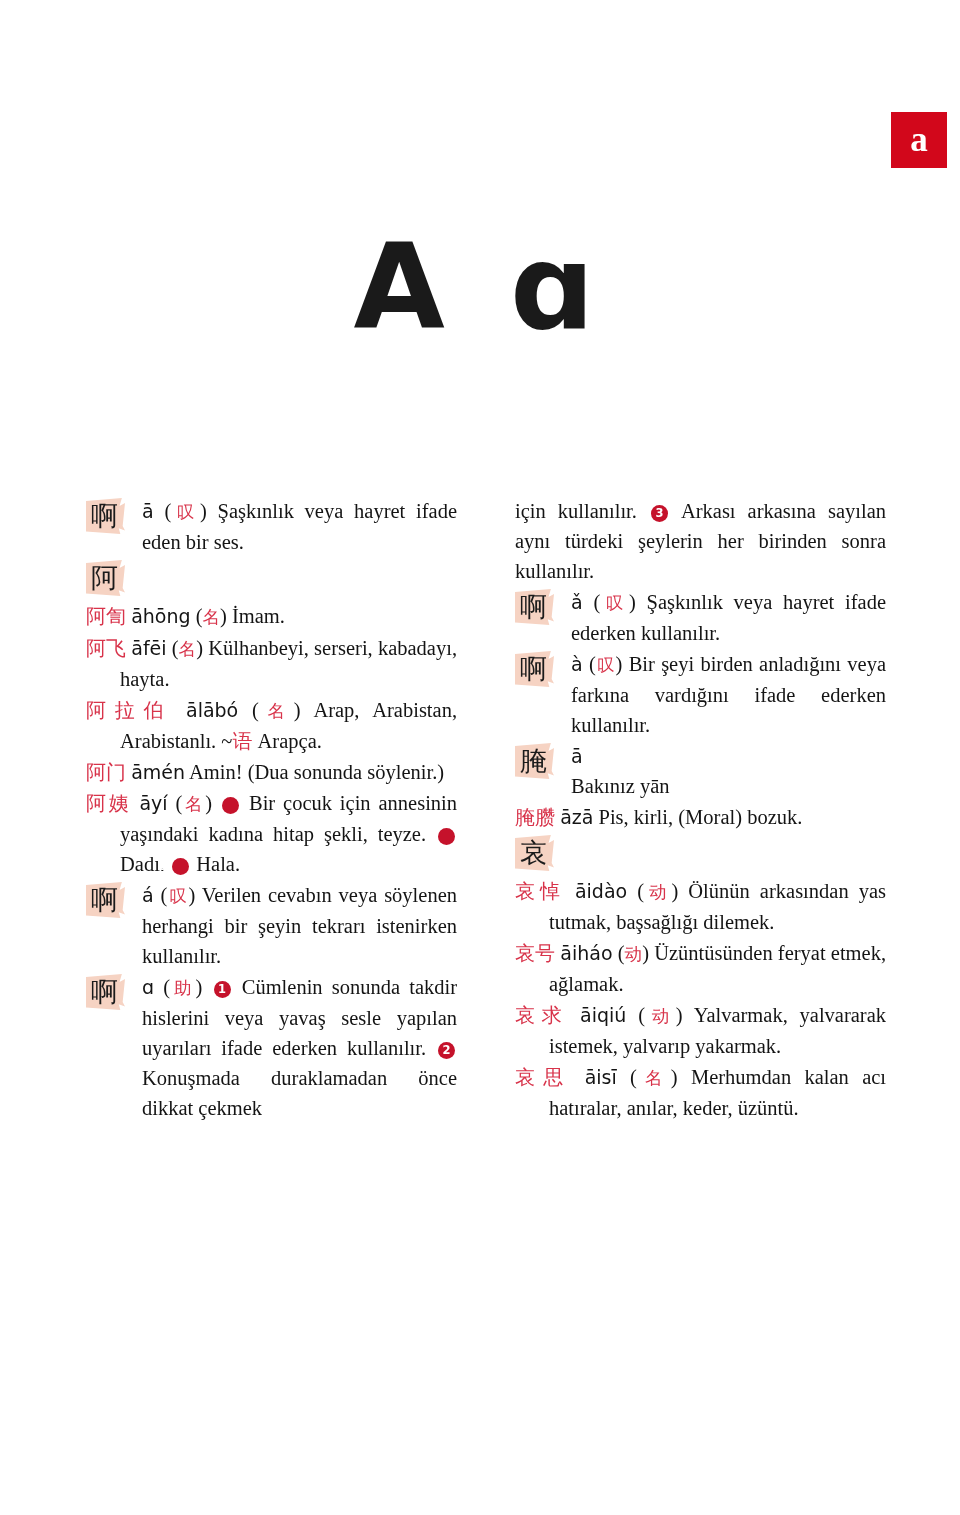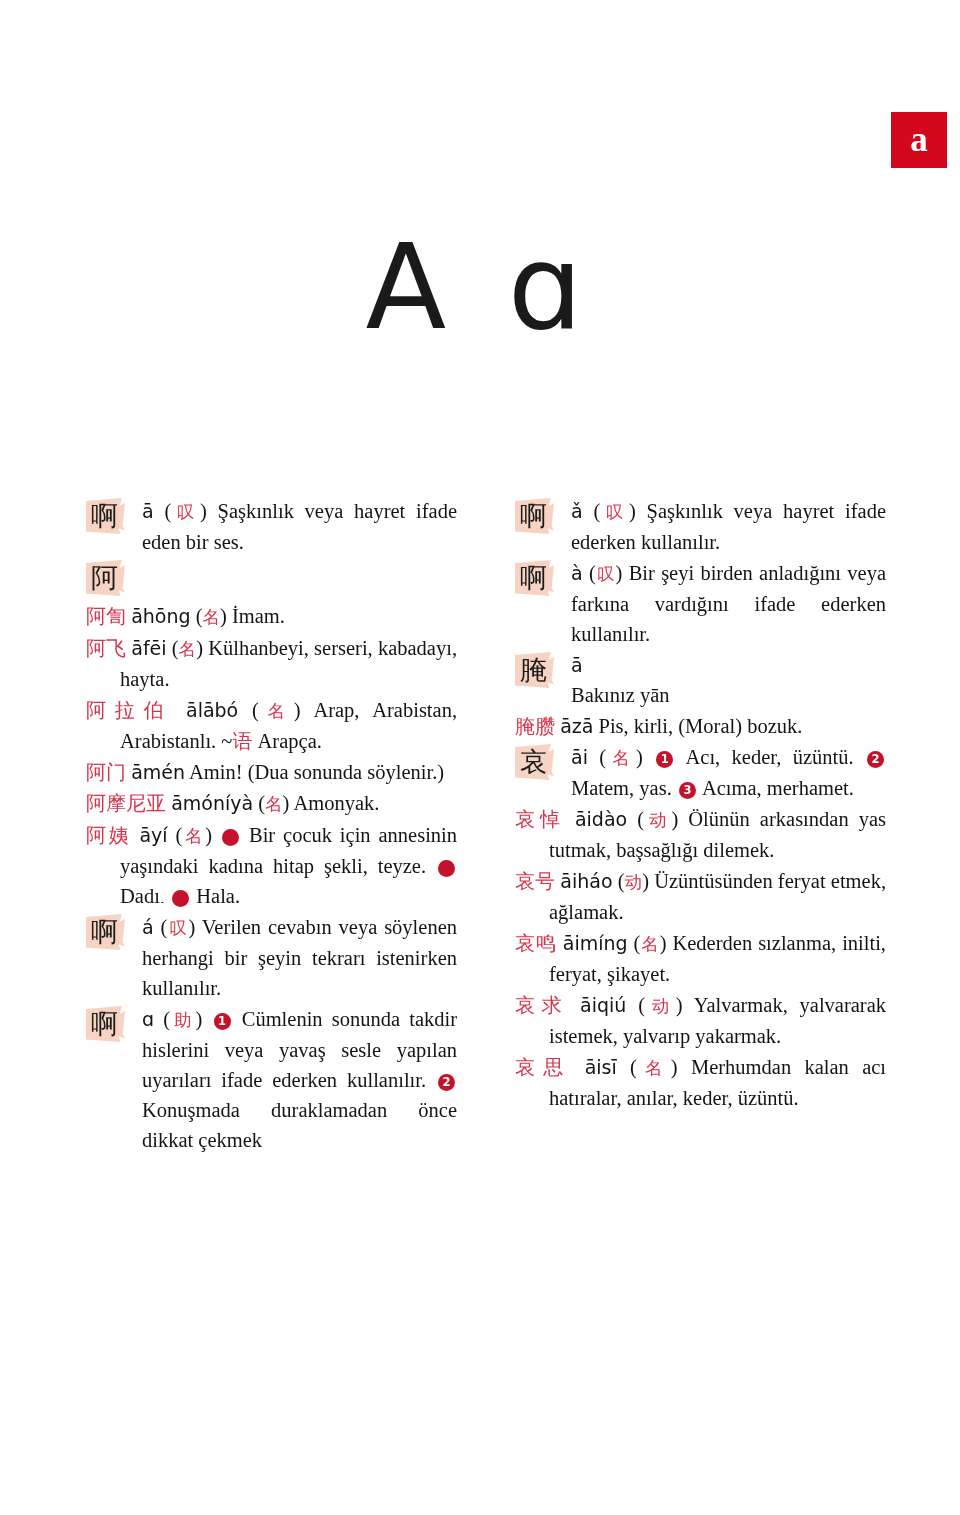--- a/index.html
+++ b/index.html
@@ -38,21 +38,21 @@
   }
 
   
   #letter-heading {
     position: absolute;
     left: 0;
     top: 228px;
     width: 960px;
     text-align: center;
     font-family: "DejaVu Sans", "Liberation Sans", sans-serif;
-    font-weight: 400;
+    font-weight: 700;
     font-size: 118px;
     letter-spacing: 12px;
     color: #1a1a1a;
     line-height: 1;
   }
 
   
   #columns {
     position: absolute;
     left: 86px;
@@ -213,28 +213,20 @@
     </div>
 
     <div class="entry inline">
       <div class="entry-text">
         <span class="hw">阿门</span>
         <span class="py">āmén</span>
         <span>Amin! (Dua sonunda söylenir.)</span>
       </div>
     </div>
 
-    <div class="entry inline">
-      <div class="entry-text">
-        <span class="hw">阿摩尼亚</span>
-        <span class="py">āmóníyà</span>
-        <span class="paren">(</span><span class="pos">名</span><span class="paren">)</span>
-        <span>Amonyak.</span>
-      </div>
-    </div>
 
 
     <div class="entry inline">
       <div class="entry-text">
         <span class="hw">阿姨</span>
         <span class="py">āyí</span>
         <span class="paren">(</span><span class="pos">名</span><span class="paren">)</span>
         <span class="sense">1</span>
         <span>Bir çocuk için annesinin yaşındaki kadına hitap şekli, teyze.</span>
         <span class="sense">2</span>
@@ -266,20 +258,27 @@
         <span>Cümlenin sonunda takdir hislerini veya yavaş sesle yapılan uyarıları ifade ederken kullanılır.</span>
         <span class="sense">2</span>
         <span>Konuşmada duraklamadan önce dikkat çekmek</span>
       </div>
     </div>
 
   </div>
 
   <div class="column">
 
+    <div class="entry">
+      <div class="entry-text">
+        <span>için kullanılır.</span>
+        <span class="sense">3</span>
+        <span>Arkası arkasına sayılan aynı türdeki şeylerin her birinden sonra kullanılır.</span>
+      </div>
+    </div>
 
     <div class="entry banner">
       <div class="banner-head">
         <span class="hz">啊</span>
       </div>
       <div class="entry-text">
         <span class="py">ǎ</span>
         <span class="paren">(</span><span class="pos">叹</span><span class="paren">)</span>
         <span>Şaşkınlık veya hayret ifade ederken kullanılır.</span>
       </div>
@@ -310,30 +309,20 @@
       <div class="entry-text">
         <span class="hw">腌臜</span>
         <span class="py">āzā</span>
         <span>Pis, kirli, (Moral) bozuk.</span>
       </div>
     </div>
 
     <div class="entry banner">
       <div class="banner-head">
         <span class="hz">哀</span>
-      </div>
-      <div class="entry-text">
-        <span class="py">āi</span>
-        <span class="paren">(</span><span class="pos">名</span><span class="paren">)</span>
-        <span class="sense">1</span>
-        <span>Acı, keder, üzüntü.</span>
-        <span class="sense">2</span>
-        <span>Matem, yas.</span>
-        <span class="sense">3</span>
-        <span>Acıma, merhamet.</span>
       </div>
     </div>
 
     <div class="entry inline">
       <div class="entry-text">
         <span class="hw">哀悼</span>
         <span class="py">āidào</span>
         <span class="paren">(</span><span class="pos">动</span><span class="paren">)</span>
         <span>Ölünün arkasından yas tutmak, başsağlığı dilemek.</span>
       </div>
@@ -342,28 +331,20 @@
 
     <div class="entry inline">
       <div class="entry-text">
         <span class="hw">哀号</span>
         <span class="py">āiháo</span>
         <span class="paren">(</span><span class="pos">动</span><span class="paren">)</span>
         <span>Üzüntüsünden feryat etmek, ağlamak.</span>
       </div>
     </div>
 
-    <div class="entry inline">
-      <div class="entry-text">
-        <span class="hw">哀鸣</span>
-        <span class="py">āimíng</span>
-        <span class="paren">(</span><span class="pos">名</span><span class="paren">)</span>
-        <span>Kederden sızlanma, inilti, feryat, şikayet.</span>
-      </div>
-    </div>
 
     <div class="entry inline">
       <div class="entry-text">
         <span class="hw">哀求</span>
         <span class="py">āiqiú</span>
         <span class="paren">(</span><span class="pos">动</span><span class="paren">)</span>
         <span>Yalvarmak, yalvararak istemek, yalvarıp yakarmak.</span>
       </div>
     </div>
 

